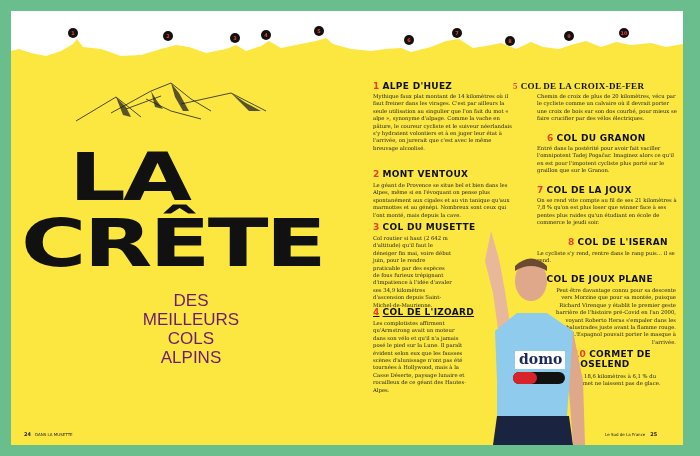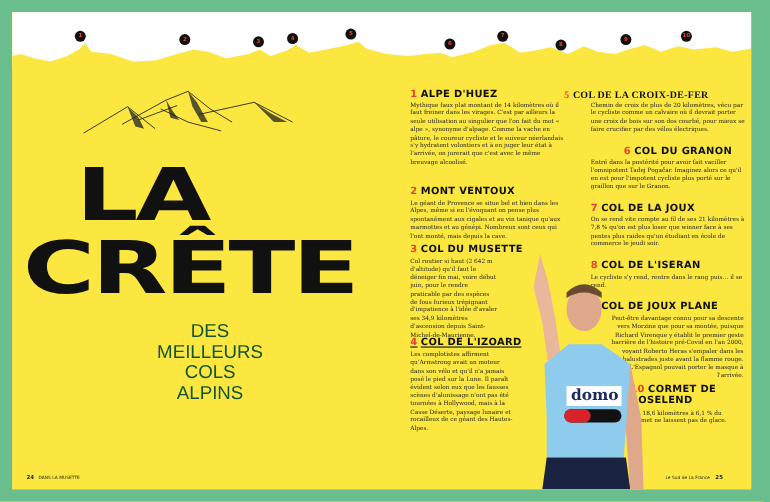--- a/index.html
+++ b/index.html
@@ -4,21 +4,21 @@
 <style>
   html,body{margin:0;padding:0;}
   body{width:700px;height:456px;background:#6abd8c;position:relative;overflow:hidden;font-family:"DejaVu Serif",serif;}
   .page{position:absolute;left:11px;top:11px;width:672px;height:434px;background:#fbe73f;overflow:hidden;}
   .sky{position:absolute;left:0;top:0;width:672px;height:50px;}
   .marker{position:absolute;width:10px;height:10px;border-radius:50%;background:#111;color:#e8402a;font-family:"DejaVu Sans",sans-serif;font-size:5px;font-weight:bold;display:flex;align-items:center;justify-content:center;}
   .mountain{position:absolute;left:60px;top:60px;}
   .title-la,.title-crete{position:absolute;font-family:"DejaVu Sans",sans-serif;font-weight:900;color:#111;letter-spacing:-2px;line-height:1;}
   .title-la{left:58px;top:134px;font-size:66px;transform:scaleX(1.35);transform-origin:left;}
   .title-crete{left:10px;top:200px;font-size:66px;transform:scaleX(1.35);transform-origin:left;}
-  .subtitle{position:absolute;left:130px;top:280px;width:100px;text-align:center;font-family:"Liberation Sans",sans-serif;font-size:17px;line-height:19px;color:#14532d;}
+  .subtitle{position:absolute;left:130px;top:280px;width:100px;text-align:center;font-family:"Liberation Sans",sans-serif;font-size:17px;line-height:19px;color:#701a75;}
   .col-title{position:absolute;font-family:"DejaVu Sans",sans-serif;font-weight:900;font-size:9px;color:#111;letter-spacing:0.3px;white-space:nowrap;}
   .col-title .num{color:#e8402a;margin-right:3px;}
   .col-text{position:absolute;font-family:"DejaVu Serif",serif;font-size:5.3px;line-height:7.4px;color:#222;}
   .rider{position:absolute;}
   .footer{position:absolute;font-family:"DejaVu Sans",sans-serif;font-size:4px;color:#222;}
   .footer b{font-size:5px;margin-right:4px;}
 </style>
 </head>
 <body>
 
@@ -74,27 +74,27 @@
 
   <div class="col-title" style="left:362px;top:211px;"><span class="num">3</span><span>COL DU MUSETTE</span></div>
   <div class="col-text" style="left:362px;top:224px;width:80px;">Col routier si haut (2 642 m d'altitude) qu'il faut le déneiger fin mai, voire début juin, pour le rendre praticable par des espèces de fous furieux trépignant d'impatience à l'idée d'avaler ses 34,9 kilomètres d'ascension depuis Saint-Michel-de-Maurienne.</div>
 
   <div class="col-title" style="left:362px;top:296px;text-decoration:underline;"><span class="num">4</span><span>COL DE L'IZOARD</span></div>
   <div class="col-text" style="left:362px;top:309px;width:95px;">Les complotistes affirment qu'Armstrong avait un moteur dans son vélo et qu'il n'a jamais posé le pied sur la Lune. Il paraît évident selon eux que les fausses scènes d'alunissage n'ont pas été tournées à Hollywood, mais à la Casse Déserte, paysage lunaire et rocailleux de ce géant des Hautes-Alpes.</div>
 
   <div class="col-title" style="left:502px;top:70px;font-family:Liberation Serif, serif;"><span class="num">5</span><span>COL DE LA CROIX-DE-FER</span></div>
   <div class="col-text" style="left:526px;top:82px;width:140px;">Chemin de croix de plus de 20 kilomètres, vécu par le cycliste comme un calvaire où il devrait porter une croix de bois sur son dos courbé, pour mieux se faire crucifier par des vélos électriques.</div>
 
-  <div class="col-title" style="left:556px;top:122px;text-align:center;"><span class="num">6</span><span>COL DU GRANON</span></div>
+  <div class="col-title" style="left:536px;top:122px;text-align:center;"><span class="num">6</span><span>COL DU GRANON</span></div>
   <div class="col-text" style="left:526px;top:134px;width:140px;">Entré dans la postérité pour avoir fait vaciller l'omnipotent Tadej Pogačar. Imaginez alors ce qu'il en est pour l'impotent cycliste plus porté sur le graillon que sur le Granon.</div>
 
   <div class="col-title" style="left:526px;top:174px;"><span class="num">7</span><span>COL DE LA JOUX</span></div>
   <div class="col-text" style="left:526px;top:186px;width:140px;">On se rend vite compte au fil de ses 21 kilomètres à 7,8 % qu'on est plus loser que winner face à ses pentes plus raides qu'un étudiant en école de commerce le jeudi soir.</div>
 
-  <div class="col-title" style="left:526px;top:226px;"><span class="num">8</span><span>COL DE L'ISERAN</span></div>
+  <div class="col-title" style="left:557px;top:226px;"><span class="num">8</span><span>COL DE L'ISERAN</span></div>
   <div class="col-text" style="left:526px;top:239px;width:140px;">Le cycliste s'y rend, rentre dans le rang puis… il se rend.</div>
 
   <div class="col-title" style="left:526px;top:263px;"><span class="num">9</span><span>COL DE JOUX PLANE</span></div>
   <div class="col-text" style="left:545px;top:276px;width:120px;text-align:right;">Peut-être davantage connu pour sa descente vers Morzine que pour sa montée, puisque Richard Virenque y établit le premier geste barrière de l'histoire pré-Covid en l'an 2000, voyant Roberto Heras s'empaler dans les balustrades juste avant la flamme rouge. L'Espagnol pouvait porter le masque à l'arrivée.</div>
 
   <div class="col-title" style="left:562px;top:338px;white-space:normal;width:90px;line-height:10px;"><span class="num">10</span><span>CORMET DE ROSELEND</span></div>
   <div class="col-text" style="left:562px;top:362px;width:100px;">Les 18,6 kilomètres à 6,1 % du Cormet ne laissent pas de glace.</div>
 
   <svg class="rider" style="left:466px;top:220px;" width="110" height="214" viewBox="0 0 110 214">
     <path d="M14,0 L22,28 L28,60 L34,100 L22,105 L16,62 L8,30 Z" fill="#e9b79a"></path>

